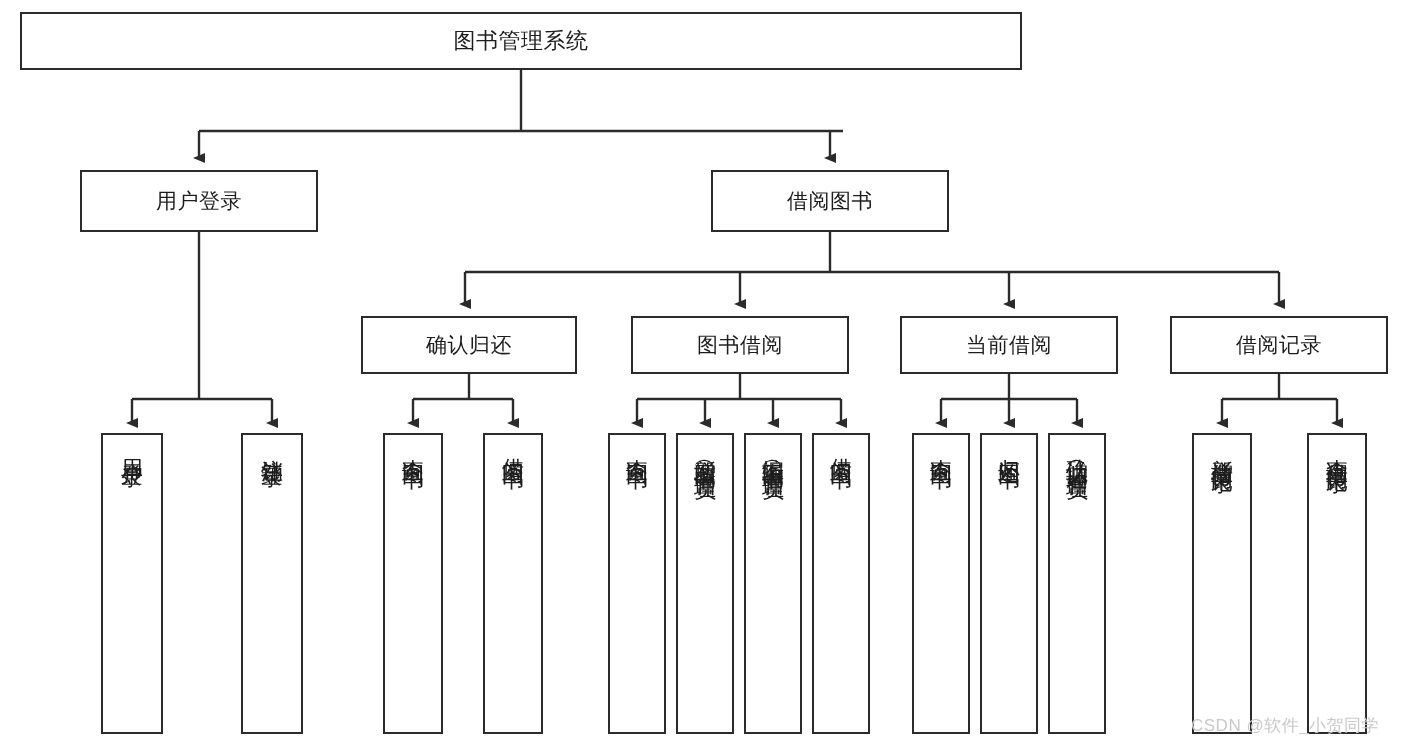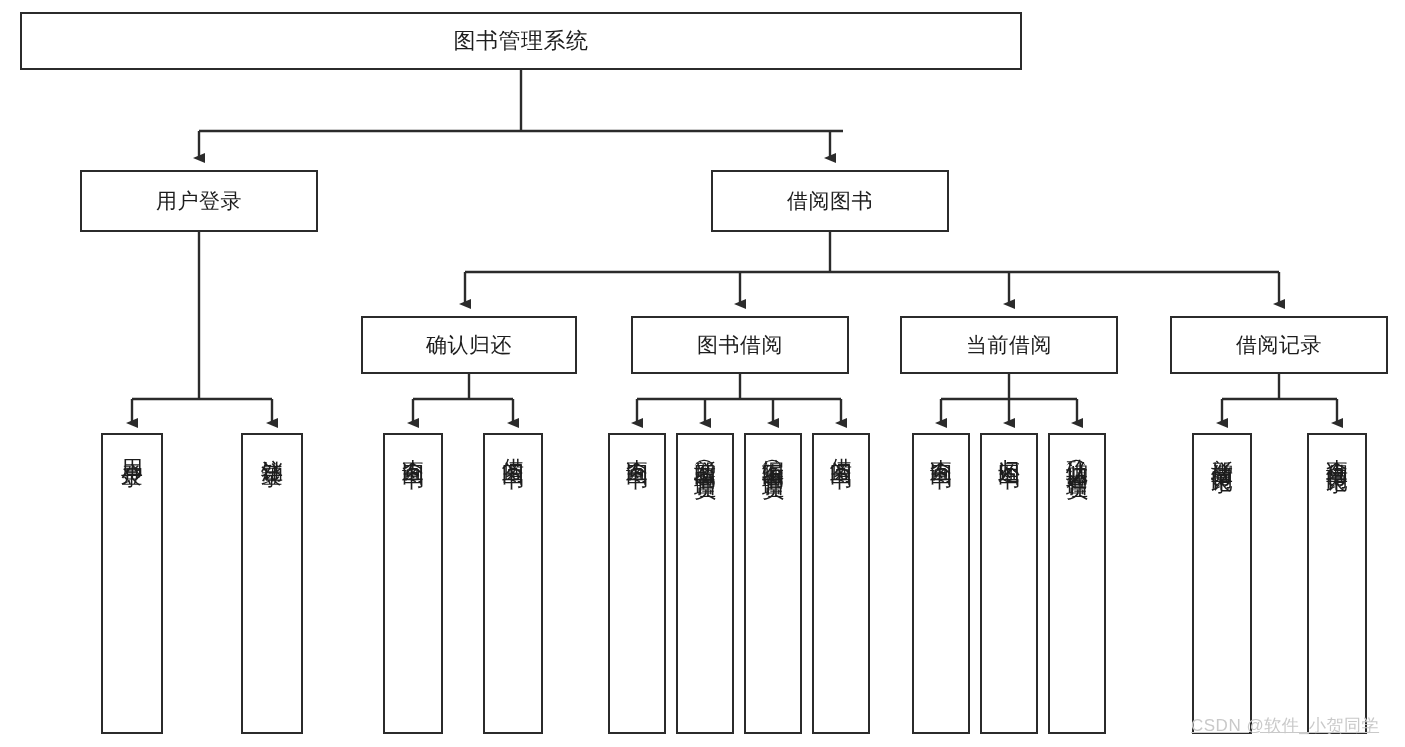--- a/index.html
+++ b/index.html
@@ -65,21 +65,20 @@
   }
   .watermark {
     position: absolute;
     left: 1191px;
     top: 714px;
     font-size: 17px;
     color: #c9c9c9;
     letter-spacing: 0.5px;
     z-index: 3;
     white-space: nowrap;
-    text-decoration: underline;
   }
 </style>
 </head>
 <body>
 
 <div id="canvas">
 
   <svg id="connectors" viewBox="0 0 1405 747">
     <defs>
       <marker id="arrow" markerWidth="12" markerHeight="12" refX="5" refY="6" orient="auto" markerUnits="userSpaceOnUse">

